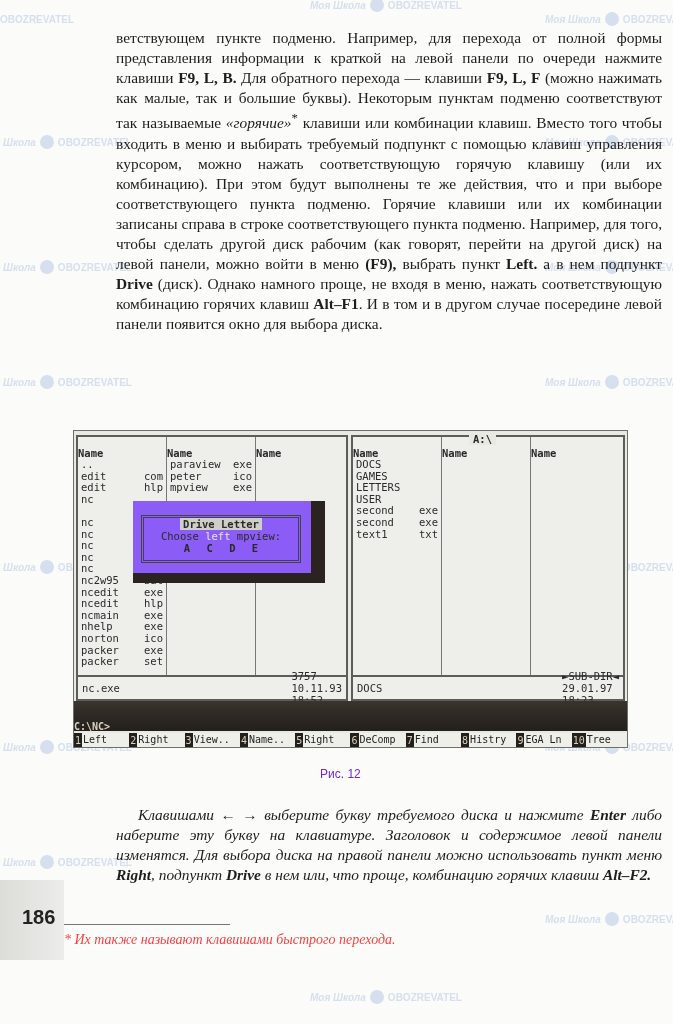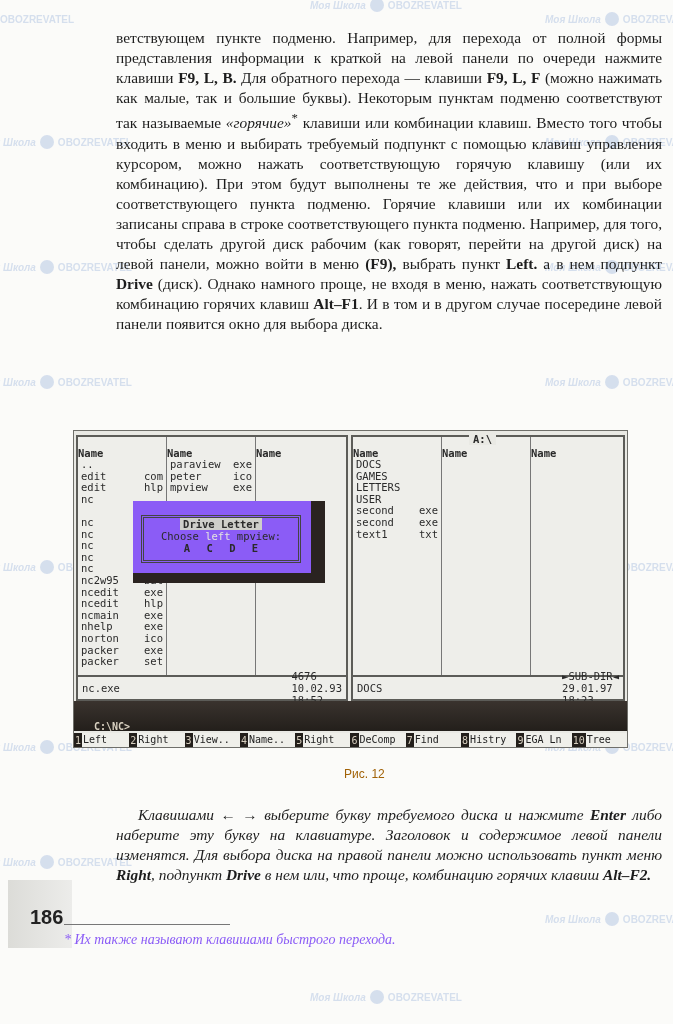--- a/index.html
+++ b/index.html
@@ -59,44 +59,43 @@
     position: absolute; left: 8px; top: 14px; right: 10px; bottom: 10px;
     border: 3px double #444; text-align: center; line-height: 12px; padding-top: 0;
   }
   .dialog .dtitle { margin-top: -8px; background: #cfcfca; display: inline-block; padding: 0 3px; font-weight: bold; }
   .dialog .hl { color: #e4e4e0; }
   .dialog .letters { letter-spacing: 0; word-spacing: 10px; font-weight: bold; }
   .cmdline {
     position: absolute; left: 0; right: 0; top: 270px; height: 30px;
     background: linear-gradient(#3a332e, #231f1b);
   }
-  .prompt { position: absolute; left: 20px; top: 290px; color: #d8d0c0; font-weight: bold; font-size: 10px; }
+  .prompt { position: absolute; left: 0; top: 290px; color: #d8d0c0; font-weight: bold; font-size: 10px; }
   .keybar {
     position: absolute; left: 0; right: 0; bottom: 0; height: 14px; display: flex; background: #231f1b;
   }
   .key { flex: 1; display: flex; align-items: center; font-size: 10px; overflow: hidden; white-space: nowrap; }
   .key .num { color: #d8d0c0; padding: 0 1px; }
   .key .lbl { background: #efefea; color: #222; flex: 1; padding-left: 1px; height: 100%; line-height: 14px; }
 
   .caption {
-    position: absolute; left: 344px; top: 767px; font-family: "Liberation Sans", sans-serif;
-    font-size: 12px; color: #a16207;
+    position: absolute; left: 320px; top: 767px; font-family: "Liberation Sans", sans-serif;
+    font-size: 12px; color: #6d28d9;
   }
   .page-num {
-    position: absolute; left: 0; top: 880px; width: 64px; height: 68px;
+    position: absolute; left: 0; top: 880px; width: 64px; height: 80px;
     background: linear-gradient(90deg, #dcdcd8, #ececea);
-    margin-left: 8px;
   }
   .page-num span {
     position: absolute; left: 22px; top: 26px; font-family: "Liberation Sans", sans-serif;
     font-weight: bold; font-size: 20px; color: #222;
   }
   .fn-rule { position: absolute; left: 64px; top: 924px; width: 166px; border-top: 1px solid #777; }
   .footnote {
-    position: absolute; left: 64px; top: 932px; font-size: 14px; font-style: italic; color: #8b5cf6;
+    position: absolute; left: 64px; top: 932px; font-size: 14px; font-style: italic; color: #ef4444;
   }
 </style>
 </head>
 <body>
 
 <div>
   <div class="wm" style="left:0;top:14px">
       <span>OBOZREVATEL</span>
     </div>
   <div class="wm" style="left:310px;top:-2px">
@@ -214,22 +213,22 @@
           <div class="row"><span>peter</span><span>ico</span></div>
           <div class="row"><span>mpview</span><span>exe</span></div>
         </div>
     </div>
     <div class="col last" style="left:178px;width:88px">
       <div class="colhead">Name</div>
     </div>
     <div class="status">
       <span>nc.exe</span>
       <span>
-        <span>4676</span>
-        <span>10.02.93</span>
+        <span>3757</span>
+        <span>10.11.93</span>
         <span>18:52</span>
       </span>
     </div>
     <div class="dialog">
       <div class="inner">
         <span class="dtitle">Drive Letter</span><br>
         <span>Choose</span>
         <span class="hl">left</span>
         <span>mpview:</span><br>
         <span class="letters">A C D E</span>

